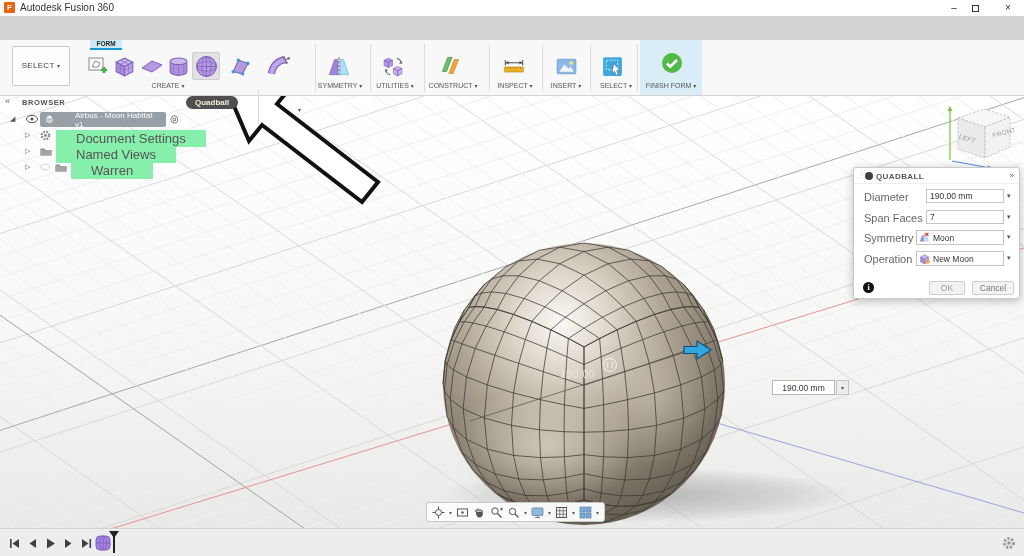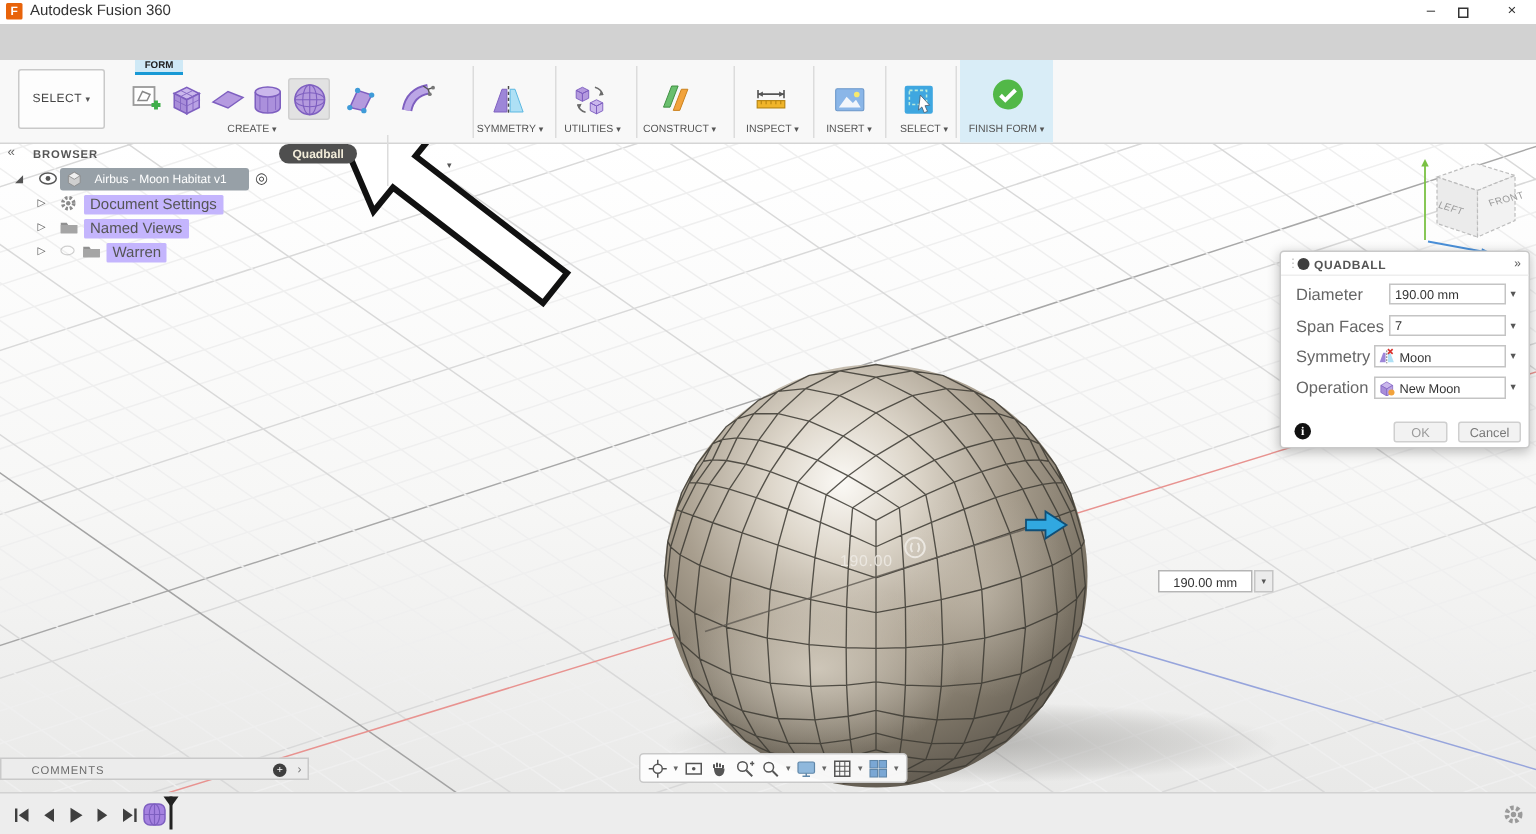--- a/index.html
+++ b/index.html
@@ -44,23 +44,23 @@
 
   
   .viewport { left:0; top:96px; width:1024px; height:432px; z-index:1;
               background:linear-gradient(180deg,#ffffff 0%,#f7f7f6 55%,#e9e9e8 100%); }
   .vp-svg { position:absolute; left:0; top:0; width:1024px; height:432px; }
 
   
   .browser { z-index:25; }
   .browser-head { left:0; top:95px; width:204px; height:14px; background:#ebebeb; border-bottom:1px solid #d6d6d6; }
   .browser-title { left:22px; top:98px; font-size:7.5px; color:#555; letter-spacing:.6px;font-weight:bold; }
-  .tree-text { font-size:10px; color:#555; background:#c4b5fd; padding:1px 4px; border-radius:1px; }
+  .tree-text { font-size:13px; color:#555; background:#86efac; padding:1px 20px; border-radius:1px; }
   .root-chip { left:40px; top:112px; width:126px; height:15px; background:#97a0a7; border-radius:2px;
-               color:#fff; font-size:8px; display:flex; align-items:center; gap:8px; padding:0 4px; }
+               color:#fff; font-size:8px; display:flex; align-items:center; gap:20px; padding:0 4px; }
   .tri { font-size:7px; color:#555; }
 
   
   .tooltip { left:186px; top:96px; height:13px; background:#4f4f4f; border-radius:7px; color:#f3edda;
              font-size:8px; font-weight:bold; line-height:13px; padding:0 9px; z-index:55; }
   .anno { left:0; top:0; width:1024px; height:556px; z-index:54; pointer-events:none; }
 
   
   .dialog { left:853px; top:167px; width:167px; height:132px; background:#fff; border:1px solid #c9c9c9;
             border-radius:3px; box-shadow:0 2px 8px rgba(0,0,0,.25); z-index:40; font-size:8.5px; color:#666; }
@@ -649,25 +649,20 @@
       <g fill="#7aa7d4" stroke="#5f86a8" stroke-width=".7">
           <rect x="1" y="1" width="5" height="5"></rect>
           <rect x="7" y="1" width="5" height="5"></rect>
       <rect x="1" y="7" width="5" height="5"></rect>
           <rect x="7" y="7" width="5" height="5"></rect>
         </g>
       </svg>
     <span class="nav-caret">▾</span>
   </div>
 
-  <div class="abs comments">
-    <span class="comments-label">COMMENTS</span>
-    <span style="position:absolute;right:14px;top:3px;width:9px;height:9px;border-radius:50%;background:#3f3f3f;color:#fff;font-size:7px;line-height:9px;text-align:center;">+</span>
-    <span style="position:absolute;right:4px;top:2px;font-size:8px;color:#777;">›</span>
-  </div>
 
   <div class="abs timeline">
     <svg class="abs tl-btn" style="left:8px;" viewBox="0 0 13 13">
       <rect x="2" y="2" width="1.6" height="9" fill="#3f3f3f"></rect>
         <polygon points="11,2 4.5,6.5 11,11" fill="#3f3f3f"></polygon>
       </svg>
     <svg class="abs tl-btn" style="left:26px;" viewBox="0 0 13 13">
       <polygon points="10,2 3.5,6.5 10,11" fill="#3f3f3f"></polygon>
       </svg>
     <svg class="abs tl-btn" style="left:44px;" viewBox="0 0 13 13">

